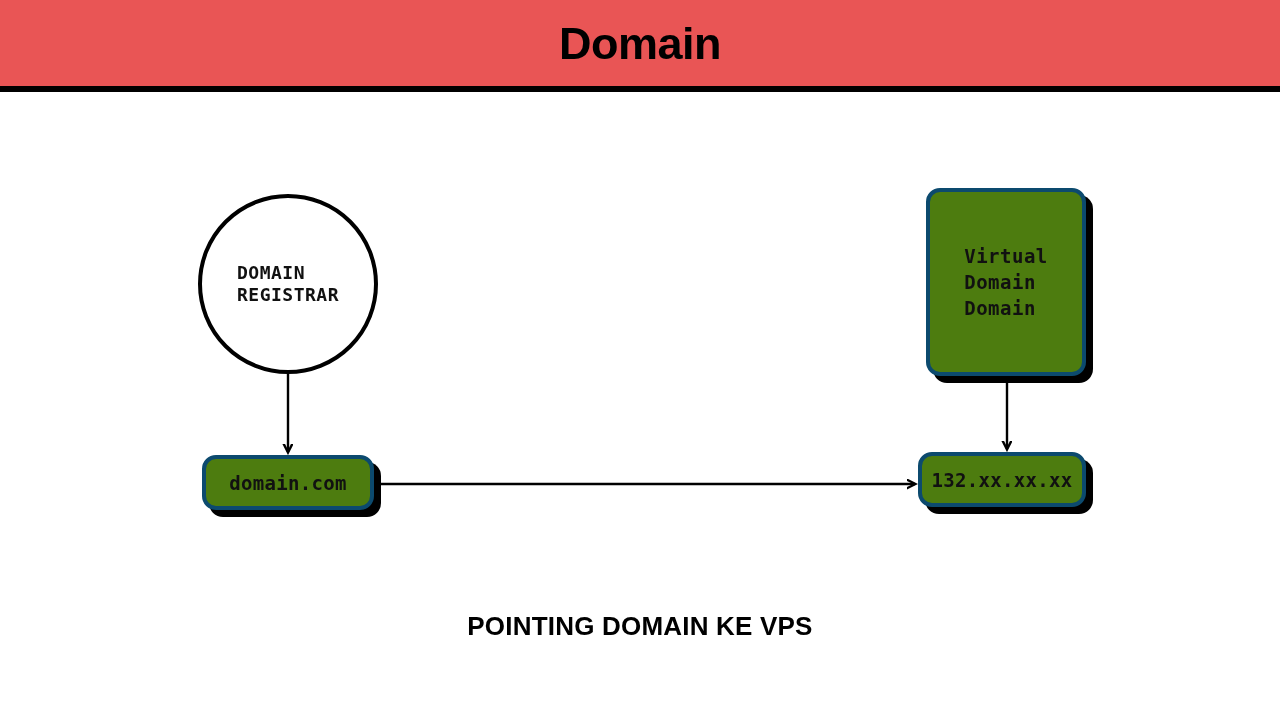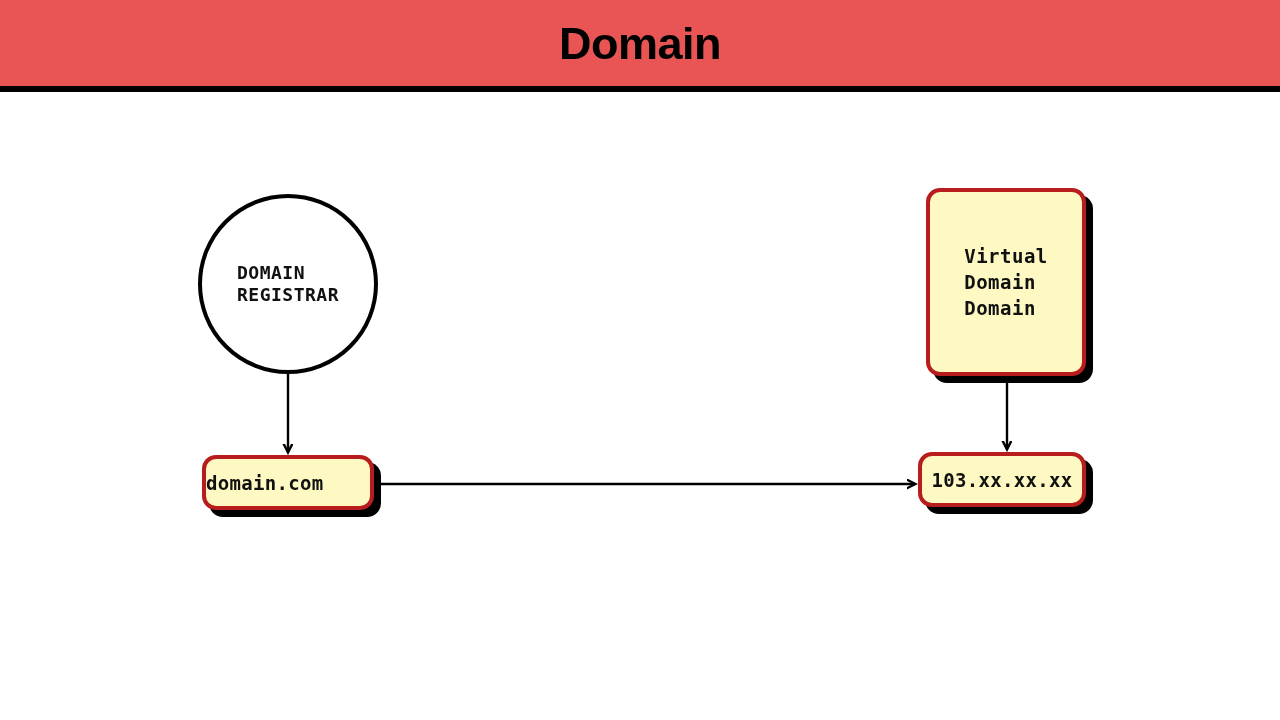--- a/index.html
+++ b/index.html
@@ -68,22 +68,22 @@
     font-weight: bold;
     color: #111111;
     line-height: 1.2;
     text-align: left;
     letter-spacing: 0.5px;
   }
 
   
   .node-box {
     position: absolute;
-    background: #fef9c3;
-    border: 4px solid #b91c1c;
+    background: #4d7c0f;
+    border: 4px solid #0c4a6e;
     border-radius: 14px;
     box-sizing: border-box;
     box-shadow: 7px 7px 0 0 #000000;
   }
   .vps-box {
     left: 926px;
     top: 90px;
     width: 160px;
     height: 188px;
     display: flex;
@@ -99,20 +99,21 @@
     text-align: left;
     letter-spacing: 0.5px;
   }
   .domain-box {
     left: 202px;
     top: 357px;
     width: 172px;
     height: 55px;
     display: flex;
     align-items: center;
+    justify-content: center;
   }
   .ip-box {
     left: 918px;
     top: 354px;
     width: 168px;
     height: 55px;
     display: flex;
     align-items: center;
     justify-content: center;
   }
@@ -185,17 +186,18 @@
       <div>Domain</div>
       <div>Domain</div>
     </div>
   </div>
 
   <div class="node-box domain-box">
     <div class="box-label">domain.com</div>
   </div>
 
   <div class="node-box ip-box">
-    <div class="box-label">103.xx.xx.xx</div>
-  </div>
-
+    <div class="box-label">132.xx.xx.xx</div>
+  </div>
+
+  <div class="caption">POINTING DOMAIN KE VPS</div>
 
 </div>
 
 </body></html>

